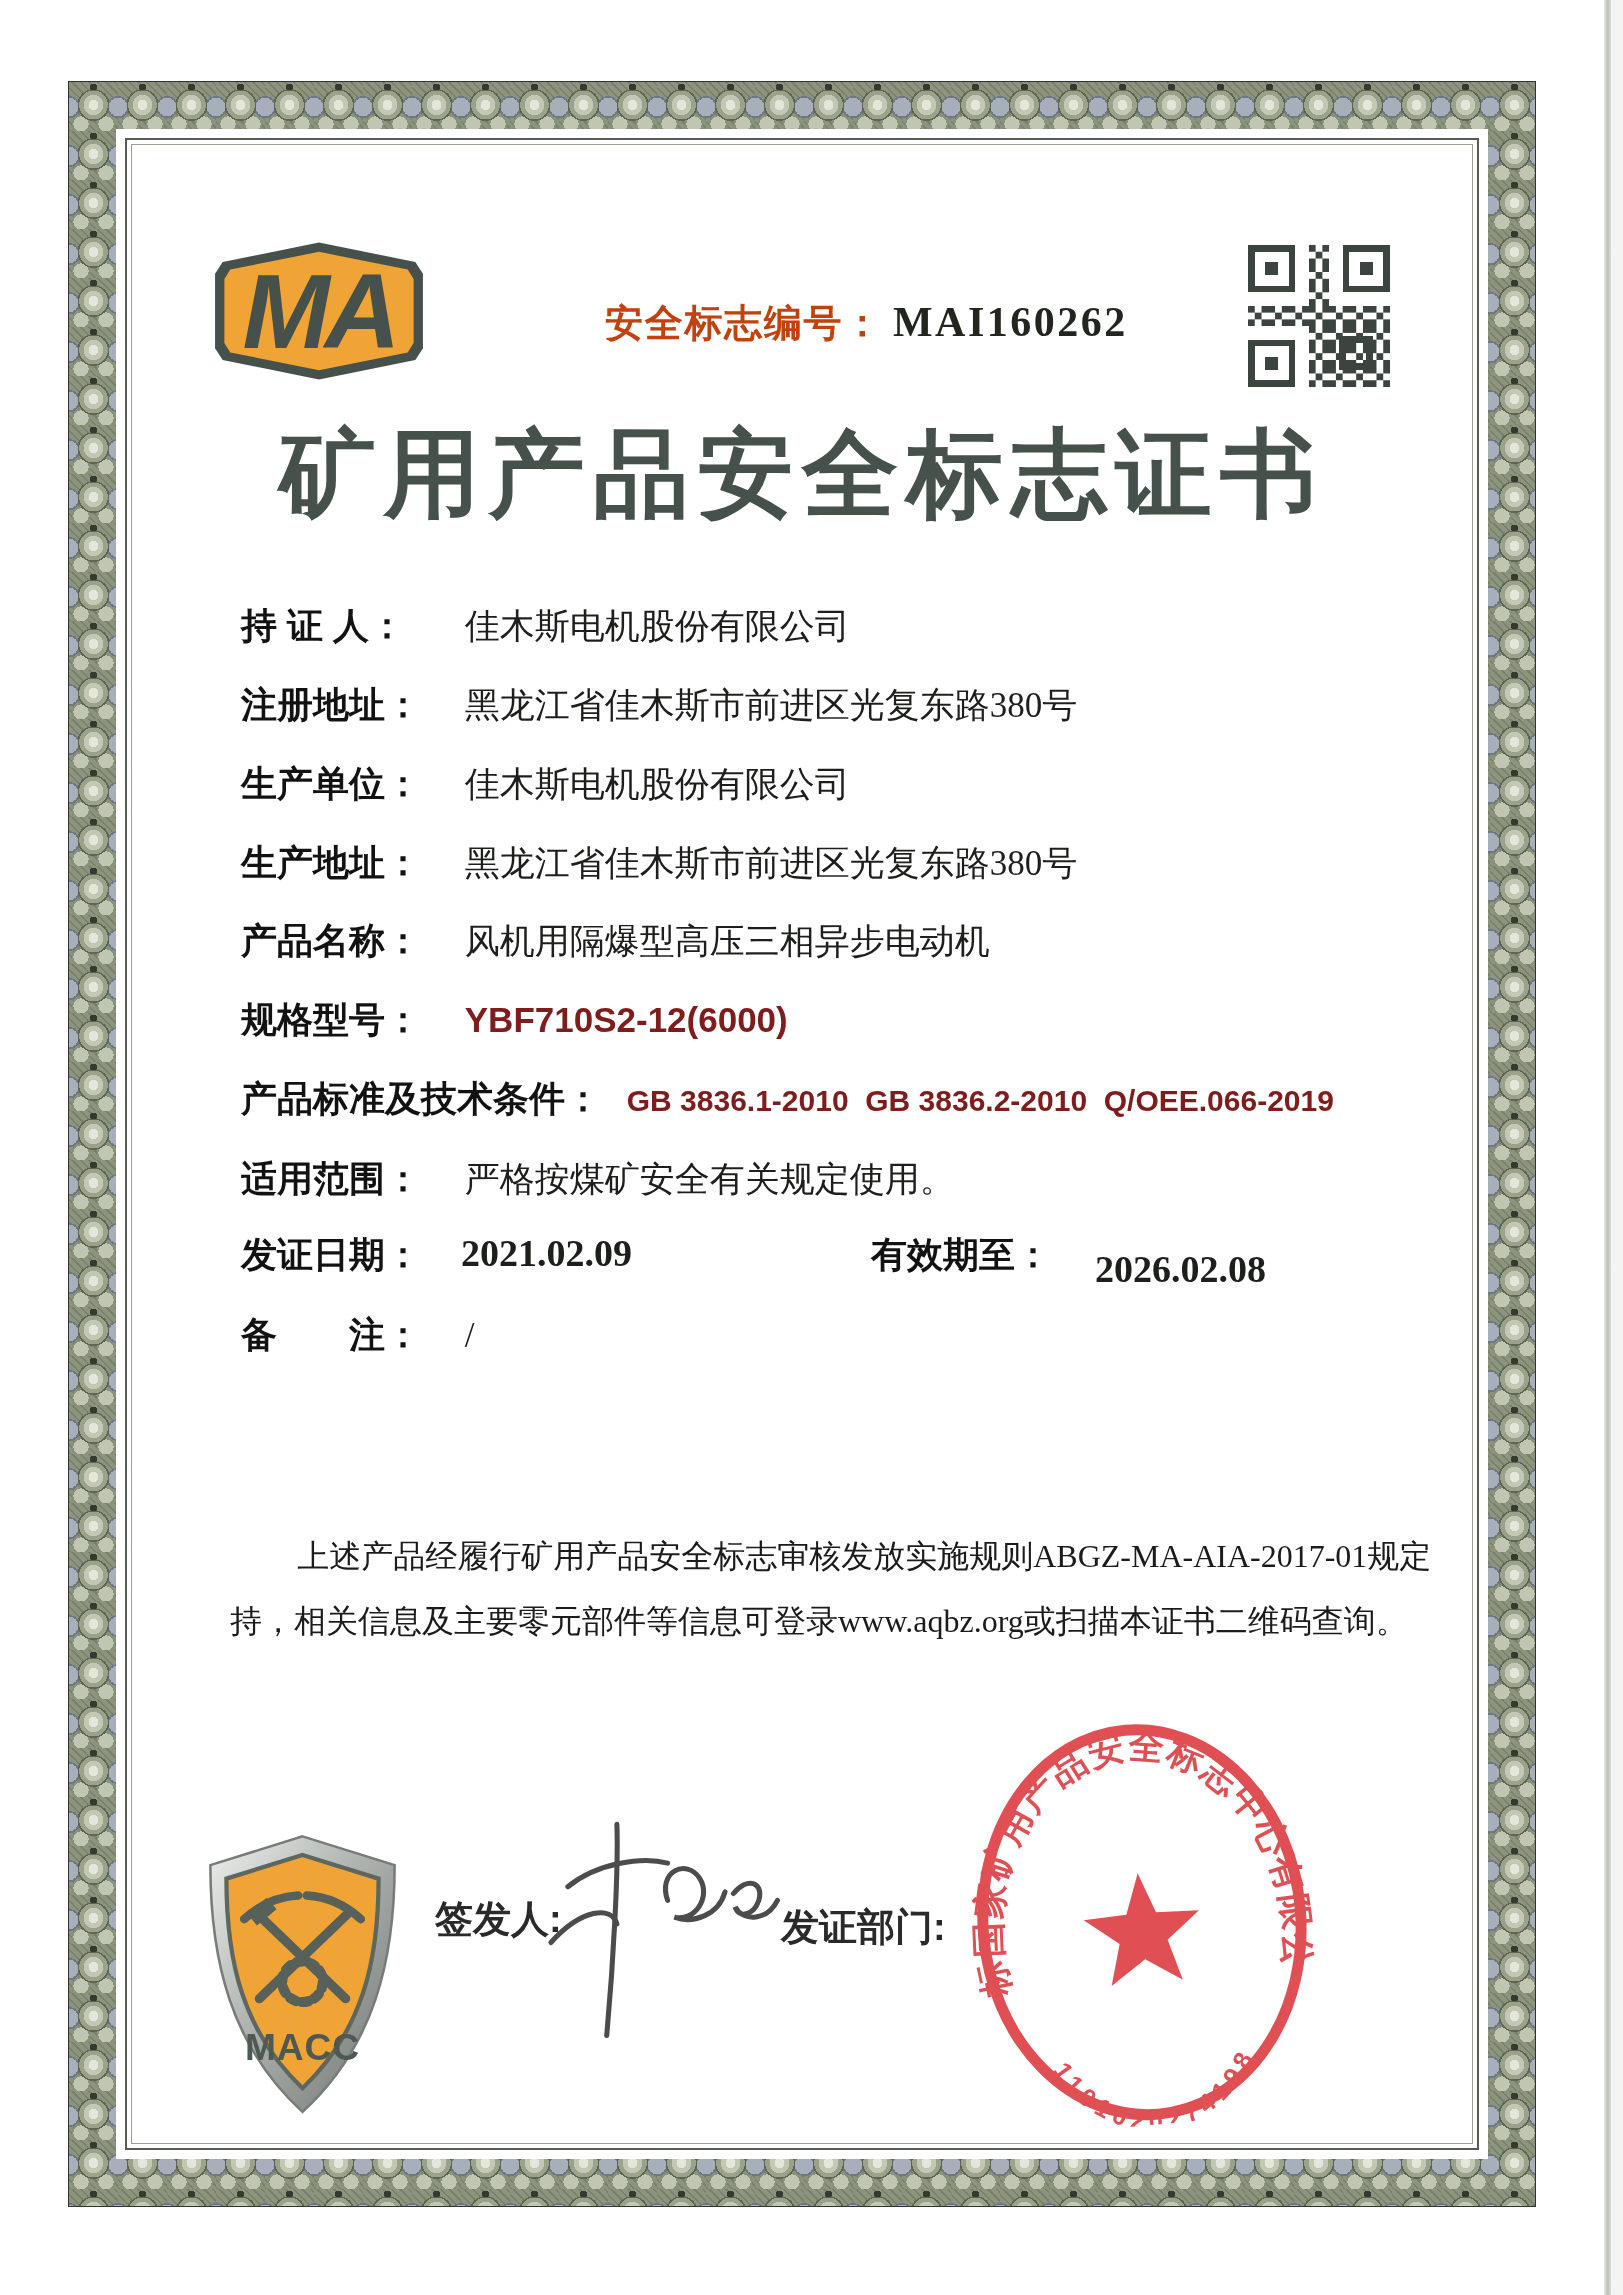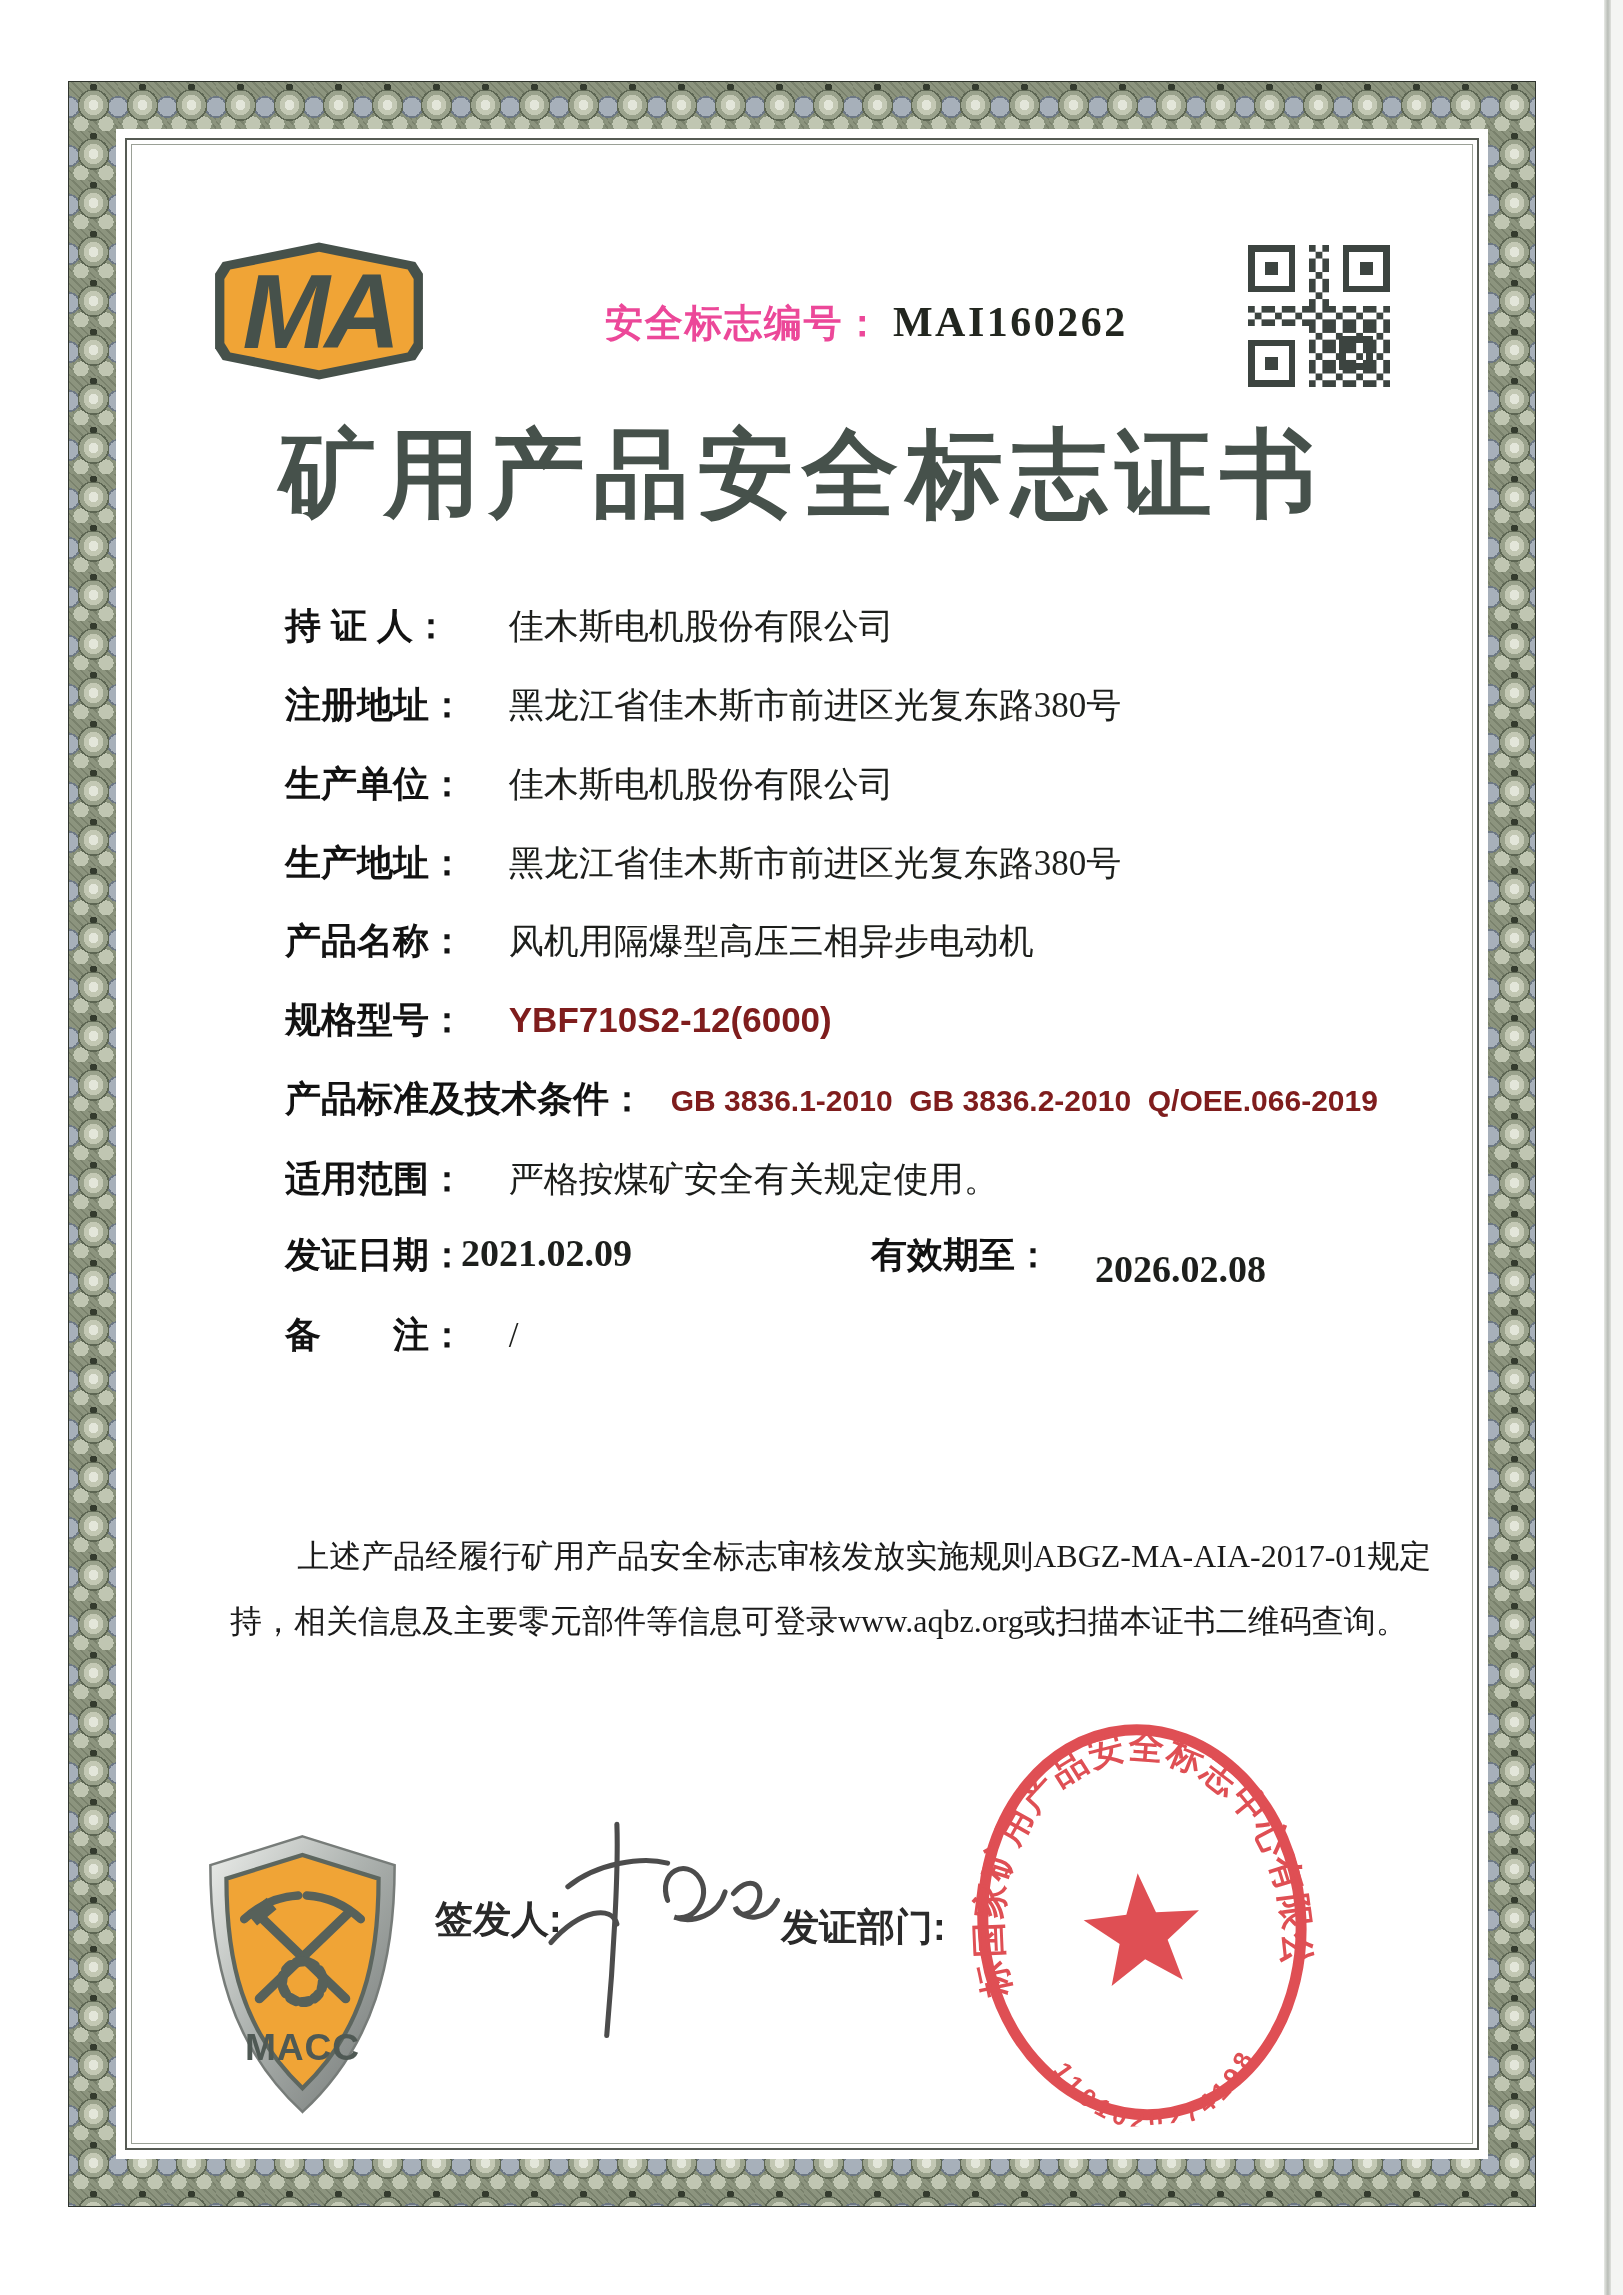--- a/index.html
+++ b/index.html
@@ -26,31 +26,31 @@
       radial-gradient(circle at 37px 42px, #c0c6b2 0 7.6px,  #87907a 7.6px 9.3px, rgba(0,0,0,0) 9.3px),
       repeating-linear-gradient(45deg,#79816c 0 1.7px,rgba(0,0,0,0) 1.7px 6px);
     background-size:49px 49px;
   }
   .frame-inner{position:absolute;inset:47px;background:#ffffff;}
   .inner-line{position:absolute;inset:56px;border:2.5px solid #565b54;}
   .inner-line2{position:absolute;inset:62px;border:0.8px solid #9aa096;}
   
   .ma-badge{position:absolute;left:210px;top:240px;width:218px;height:142px;}
   .cert-no{position:absolute;left:605px;top:298px;display:flex;align-items:baseline;}
-  .cert-no-label{font-size:38px;font-weight:bold;color:#ec4899;letter-spacing:1.7px;}
+  .cert-no-label{font-size:38px;font-weight:bold;color:#c2410c;letter-spacing:1.7px;}
   .cert-no-value{font-family:"Liberation Serif",serif;font-size:42px;font-weight:bold;
     color:#22261f;margin-left:10px;letter-spacing:2.5px;}
   .qr{position:absolute;left:1248px;top:245px;width:142px;height:142px;}
   
   .title{position:absolute;left:68px;top:411px;width:1468px;text-align:center;
     font-family:"Liberation Serif","DejaVu Serif",serif;font-weight:bold;
     font-size:96px;color:#46514b;letter-spacing:8.5px;white-space:nowrap;}
   
   .row{position:absolute;left:241px;width:1201px;height:52px;white-space:nowrap;}
-  .lbl{display:inline-block;min-width:184px;font-size:36px;font-weight:bold;color:#121212;margin-left:44px;}
+  .lbl{display:inline-block;min-width:184px;font-size:36px;font-weight:bold;color:#121212;}
   .val{font-family:"Liberation Serif","DejaVu Serif",serif;font-size:35px;color:#1d1f1c;margin-left:36px;}
   .val-en{font-family:"Liberation Sans",sans-serif;font-weight:bold;font-size:35px;color:#7f1d1d;margin-left:36px;letter-spacing:0px;}
   .row-std .lbl{min-width:0;}
   .row-std .val-en{font-size:30px;margin-left:22px;white-space:pre;}
   .r0{top:602px}.r1{top:681px}.r2{top:760px}.r3{top:839px}.r4{top:917px}
   .r5{top:996px}.r6{top:1075px}.r7{top:1155px}.r8{top:1231px}.r9{top:1311px}
   .date-val{font-family:"Liberation Serif","DejaVu Serif",serif;font-size:38px;font-weight:bold;color:#1d1f1c;}
   .expiry-label{position:absolute;left:630px;top:0;font-size:36px;font-weight:bold;color:#121212;}
   .expiry-value{position:absolute;left:854px;top:16px;}
   .issue-value{position:absolute;left:220px;top:0;}

